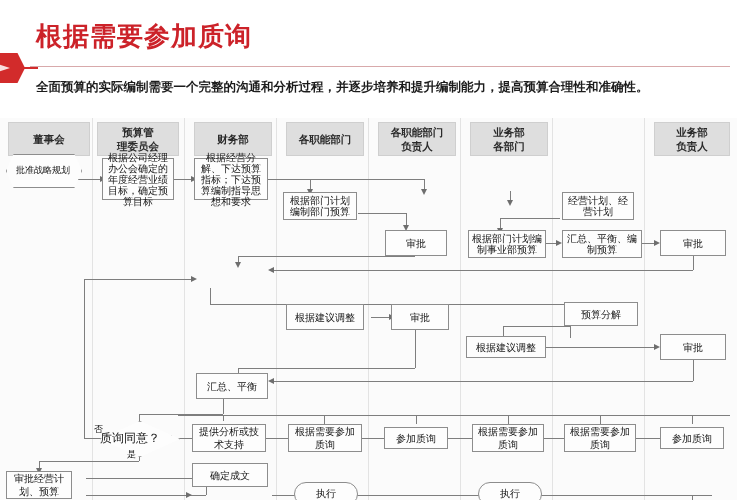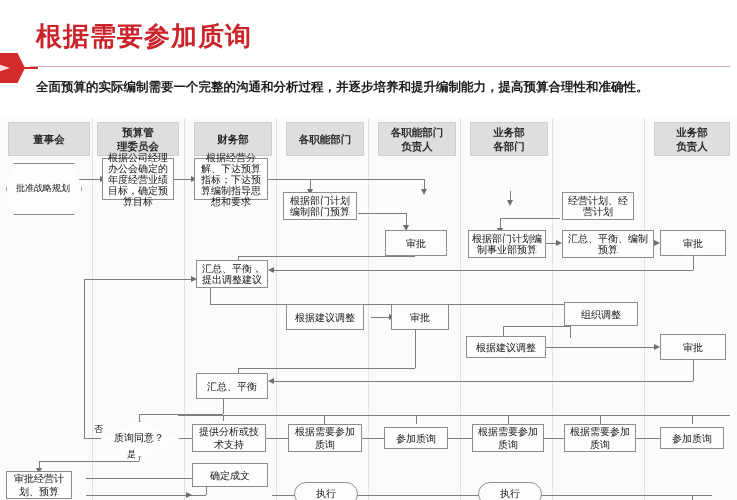--- a/index.html
+++ b/index.html
@@ -66,22 +66,22 @@
   .hexa-shape{
     position:absolute;left:0;top:0;width:100%;height:100%;
     background:#fdfdfd;
     border:1px solid #8d8d8d;
     clip-path:polygon(10% 0%,90% 0%,100% 50%,90% 100%,10% 100%,0% 50%);
     background-clip:padding-box;
   }
   .hexa-txt{position:relative;z-index:2;}
   .diamond{
     position:absolute;box-sizing:border-box;
-    display:flex;align-items:center;justify-content:center;
-    font-size:10px;color:#141414;
+    display:flex;align-items:center;justify-content:flex-start;
+    font-size:12px;color:#141414;
   }
   .diamond-shape{
     position:absolute;left:0;top:0;width:100%;height:100%;
     background:#fdfdfd;border:1px solid #8d8d8d;
     clip-path:polygon(50% 0%,100% 50%,50% 100%,0% 50%);
   }
   .diamond-txt{position:relative;z-index:2;}
   .yn{position:absolute;font-size:9px;color:#141414;}
 
   
@@ -256,21 +256,21 @@
     <div class="h" style="left:206px;top:377px;width:0"></div>
     <div class="ar ar-r" style="left:186px;top:373.5px"></div>
 
     <div class="h" style="left:272px;top:377px;width:440px"></div>
     <div class="v" style="left:324px;top:377px;height:9px"></div>
 
     <div class="v" style="left:508px;top:377px;height:9px"></div>
 
     <div class="v" style="left:692px;top:377px;height:9px"></div>
 
-    <div class="node hexa" style="left:6px;top:45px;width:74px;height:50px">
+    <div class="node hexa" style="left:6px;top:36px;width:74px;height:32px">
       <div class="hexa-shape"></div>
       <span class="hexa-txt">批准战略规划</span>
     </div>
 
     <div class="node sm" style="left:102px;top:40px;width:72px;height:42px">
       <span>根据公司经理办公会确定的年度经营业绩目标，确定预算目标</span>
     </div>
 
     <div class="node sm" style="left:194px;top:40px;width:74px;height:42px">
       <span>根据经营分解、下达预算指标；下达预算编制指导思想和要求</span>
@@ -285,42 +285,39 @@
     </div>
 
     <div class="node md" style="left:385px;top:112px;width:62px;height:26px">
       <span>审批</span>
     </div>
 
     <div class="node sm" style="left:468px;top:112px;width:78px;height:28px">
       <span>根据部门计划编制事业部预算</span>
     </div>
 
-    <div class="node sm" style="left:562px;top:112px;width:92px;height:28px">
+    <div class="node sm" style="left:562px;top:112px;width:80px;height:28px">
       <span>汇总、平衡、编制预算</span>
     </div>
 
     <div class="node md" style="left:660px;top:112px;width:66px;height:26px">
       <span>审批</span>
     </div>
 
-    <div class="node sm" style="left:196px;top:142px;width:72px;height:28px">
-      <span>汇总、平衡，提出调整建议</span>
-    </div>
 
     <div class="node md" style="left:286px;top:186px;width:78px;height:26px">
       <span>根据建议调整</span>
     </div>
 
     <div class="node md" style="left:391px;top:186px;width:58px;height:26px">
       <span>审批</span>
     </div>
 
     <div class="node md" style="left:564px;top:184px;width:74px;height:24px">
-      <span>组织调整</span>
+      <span>预算分解</span>
     </div>
 
     <div class="node md" style="left:466px;top:218px;width:80px;height:22px">
       <span>根据建议调整</span>
     </div>
 
     <div class="node md" style="left:660px;top:216px;width:66px;height:26px">
       <span>审批</span>
     </div>
 

